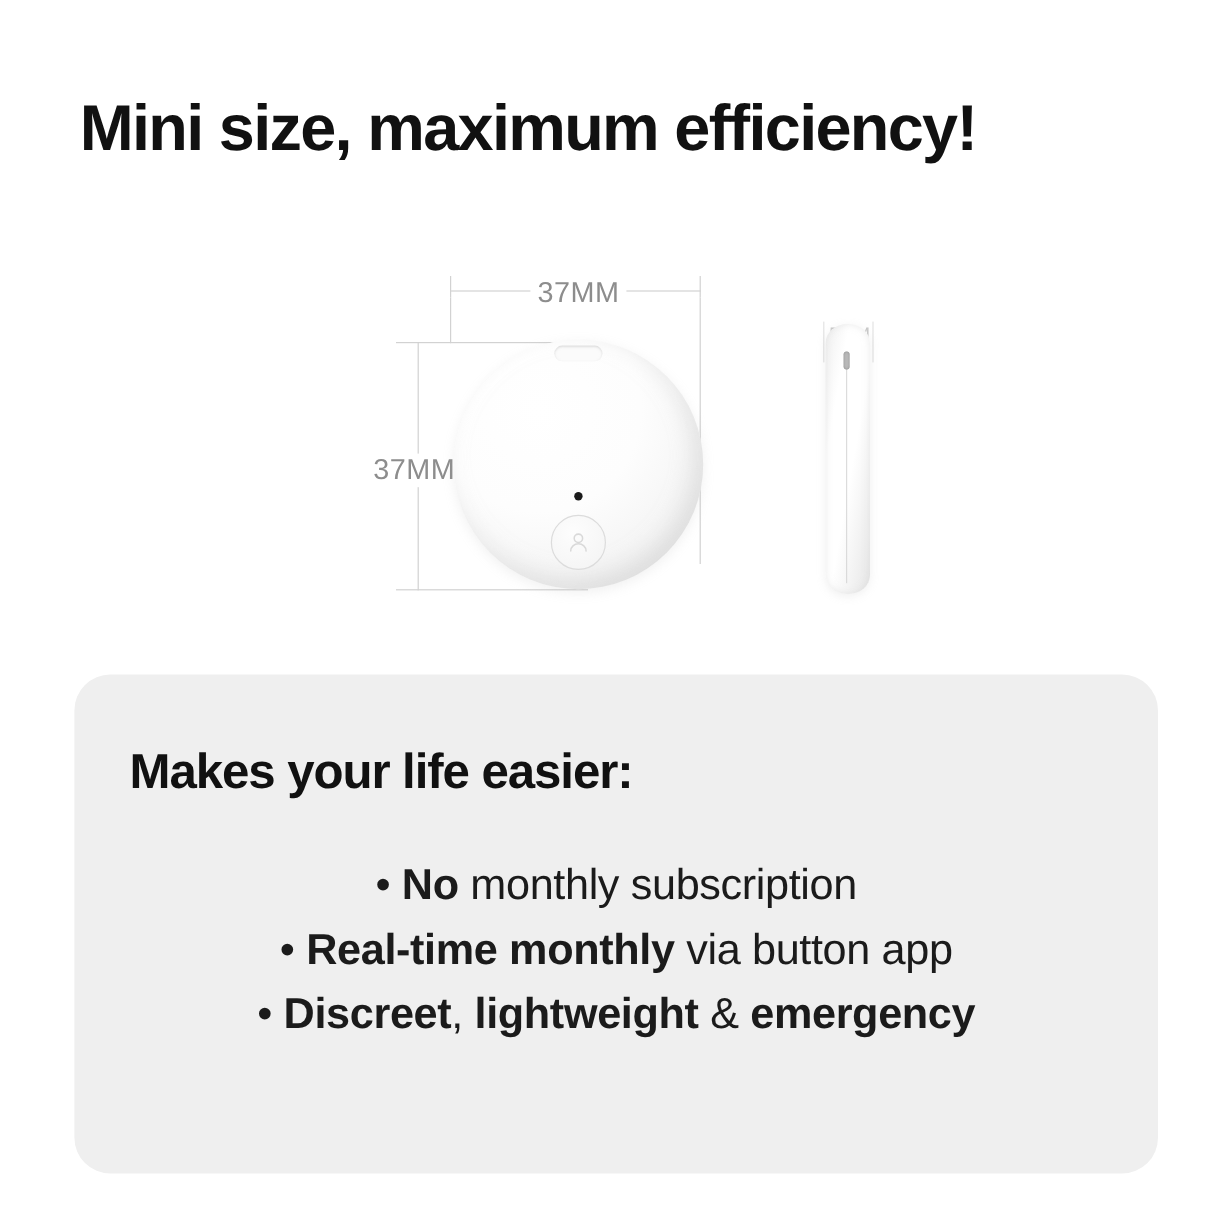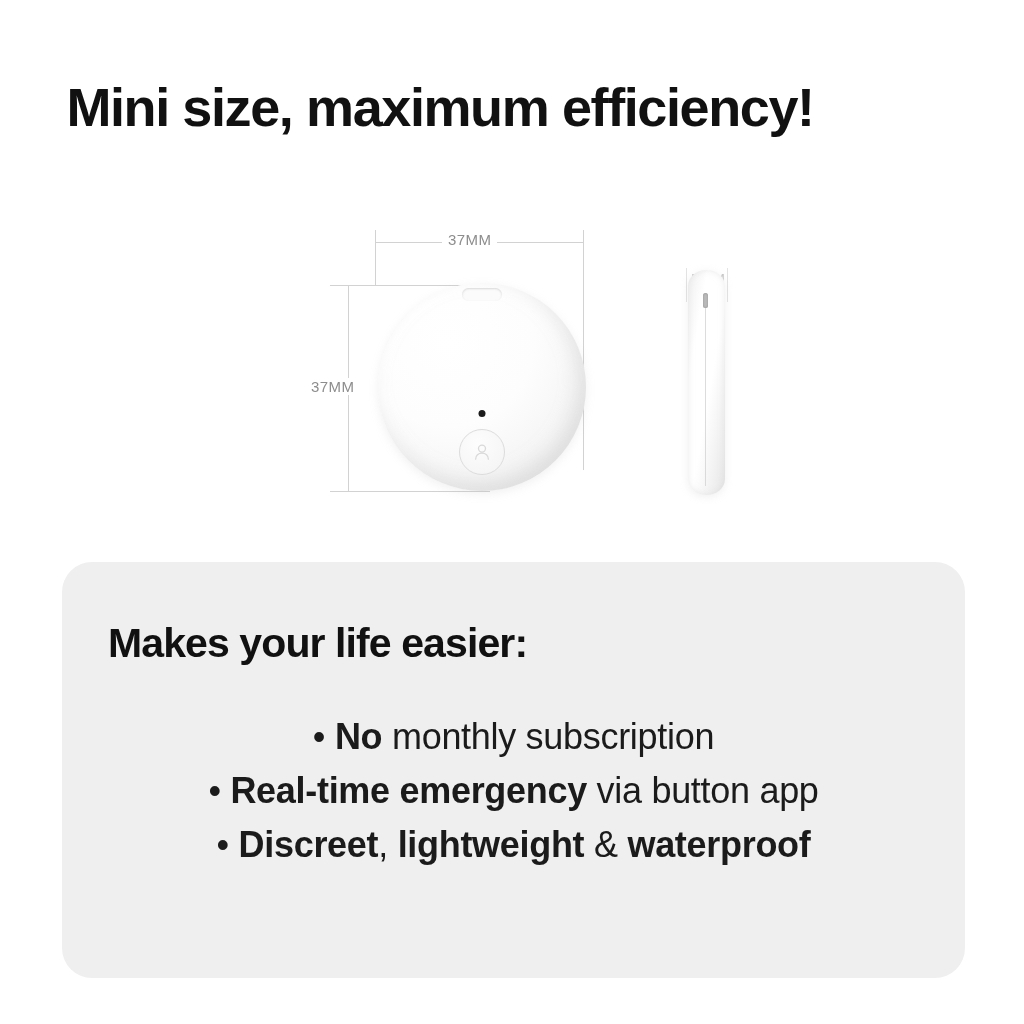--- a/index.html
+++ b/index.html
@@ -45,21 +45,21 @@
     position: absolute;
     background: #d2d2d2;
   }
   .dim-h { height: 1px; }
   .dim-v { width: 1px; }
 
   .dim-label {
     position: absolute;
     color: #8d8d8d;
     font-family: "Liberation Sans", sans-serif;
-    font-size: 15px;
+    font-size: 24px;
     font-weight: 400;
     letter-spacing: 0.4px;
     white-space: nowrap;
     background: #ffffff;
     padding: 0 6px;
   }
   .dim-label-side {
     position: absolute;
     color: #c9c9c9;
     font-family: "Liberation Sans", sans-serif;
@@ -260,16 +260,16 @@
     <div class="side-body"></div>
     <div class="side-seam"></div>
     <div class="side-slot"></div>
   </div>
 </div>
 
 <div class="card" style="background: rgb(239, 239, 239);">
   <div class="card-title">Makes your life easier:</div>
   <div class="bullets">
       <div class="bullet"><span class="dot">• </span><b>No</b><span> monthly subscription</span></div>
-      <div class="bullet"><span class="dot">• </span><b>Real-time emergency</b><span> via button app</span></div>
-      <div class="bullet"><span class="dot">• </span><b>Discreet</b><span>,</span><b> lightweight</b><span class="amp"> &amp; </span><b>waterproof</b></div>
+      <div class="bullet"><span class="dot">• </span><b>Real-time monthly</b><span> via button app</span></div>
+      <div class="bullet"><span class="dot">• </span><b>Discreet</b><span>,</span><b> lightweight</b><span class="amp"> &amp; </span><b>emergency</b></div>
     </div>
 </div>
 
 </body></html>

